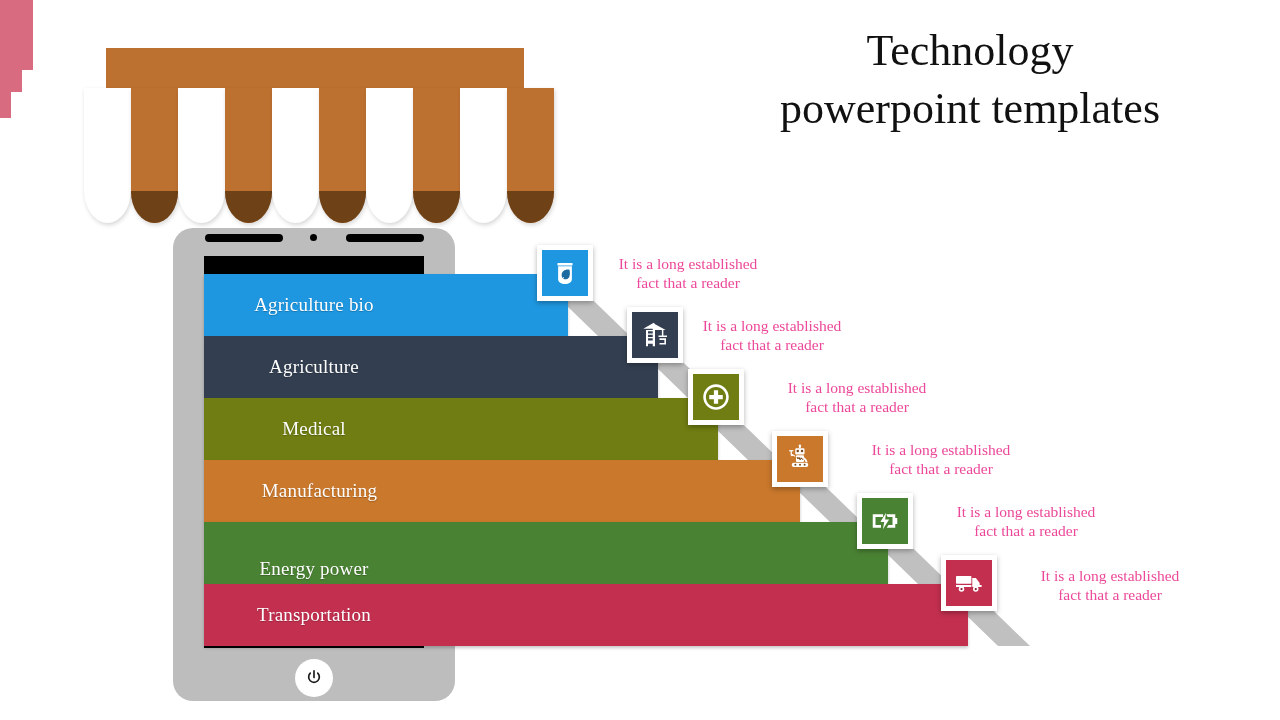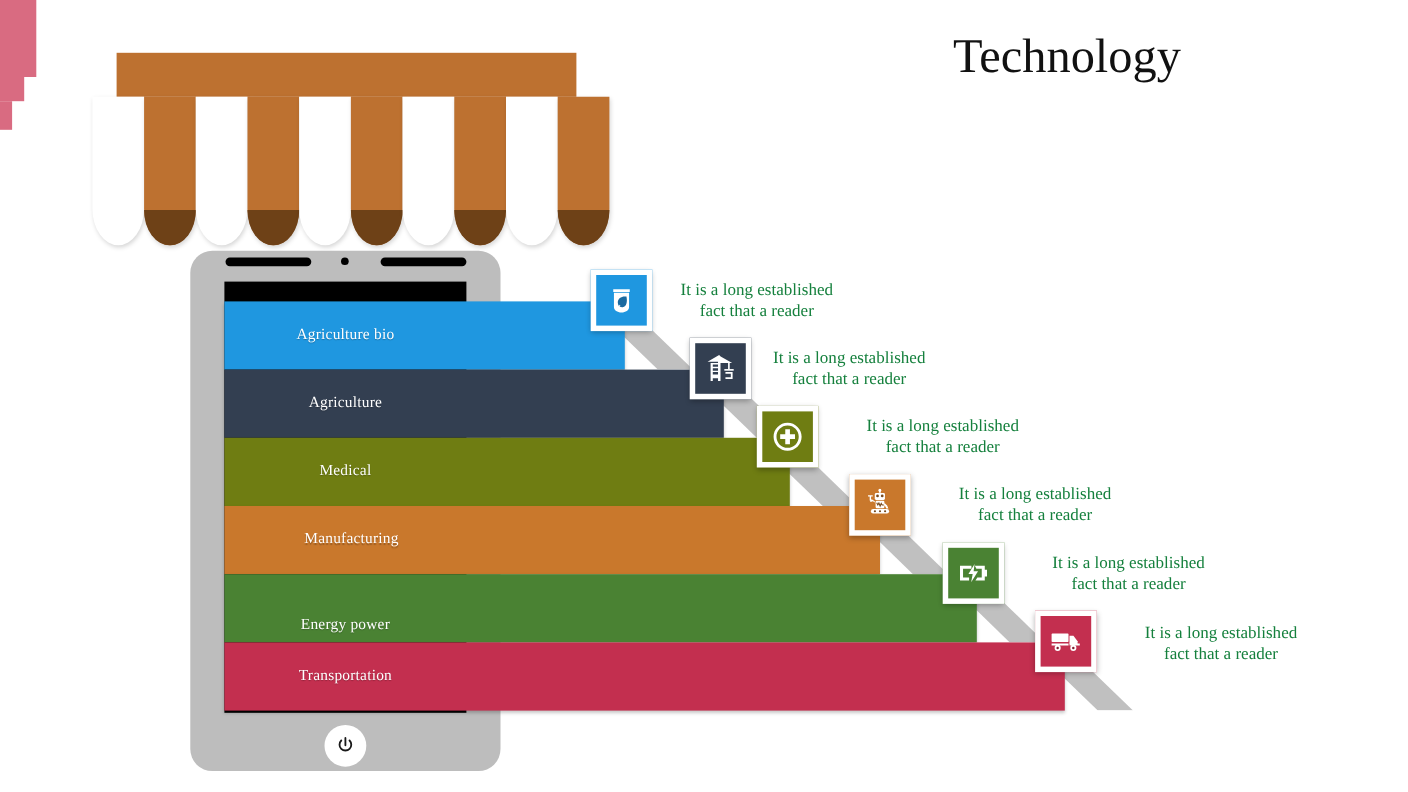--- a/index.html
+++ b/index.html
@@ -71,37 +71,37 @@
     background: #c0c0c0;
     clip-path: polygon(0 0, 100% 100%, 50% 100%, 0 50%);
   }
   .bar-body {
     position: absolute; top: 0; left: 0; height: 62px;
     box-shadow: 0 2px 3px rgba(0,0,0,0.22);
   }
   .bar-label-onphone {
     position: absolute; left: 204px; width: 220px; height: 62px;
     display: flex; align-items: center; justify-content: center;
-    color: #ffffff; font-size: 14px; letter-spacing: .2px;
+    color: #ffffff; font-size: 19px; letter-spacing: .2px;
     text-shadow: 0 1px 1px rgba(0,0,0,.25);
   }
 
   
   .icon-tile {
     position: absolute; width: 56px; height: 56px;
     border: 5px solid #ffffff;
     display: flex; align-items: center; justify-content: center;
     box-shadow: 0 2px 5px rgba(0,0,0,0.3);
   }
   .icon-tile svg { width: 30px; height: 30px; fill: #ffffff; }
 
   
   .desc {
     position: absolute; width: 210px;
-    text-align: center; color: #15803d;
+    text-align: center; color: #ec4899;
     font-size: 15.5px; line-height: 19px;
   }
 
   
   .title {
     position: absolute; left: 700px; top: 22px; width: 540px;
     text-align: center; color: #111111;
     font-size: 44px; line-height: 58px; font-weight: 400;
   }
   .title span { display: block; }
@@ -110,20 +110,21 @@
 <body>
 
 <div id="stage">
 
   <div class="deco-step deco-a"></div>
   <div class="deco-step deco-b"></div>
   <div class="deco-step deco-c"></div>
 
   <div class="title">
     <span>Technology</span>
+    <span>powerpoint templates</span>
   </div>
 
   <div class="awning">
     <div class="awning-top" style="background: rgb(189, 113, 48);"></div>
     <div class="scallops" id="scallops">
         <div class="scallop white" style="left: 0px;"></div>
         <div class="scallop orange" style="left: 47px; background: rgb(189, 113, 48); --tip: #6e4117;"></div>
         <div class="scallop white" style="left: 94px;"></div>
         <div class="scallop orange" style="left: 141px; background: rgb(189, 113, 48); --tip: #6e4117;"></div>
         <div class="scallop white" style="left: 188px;"></div>

